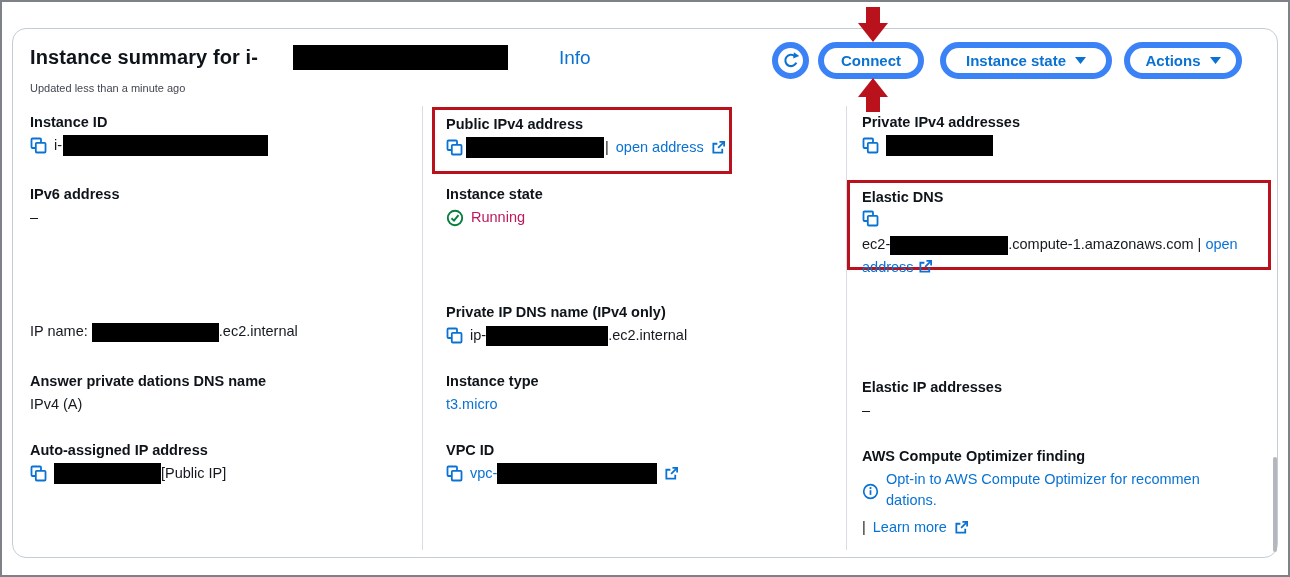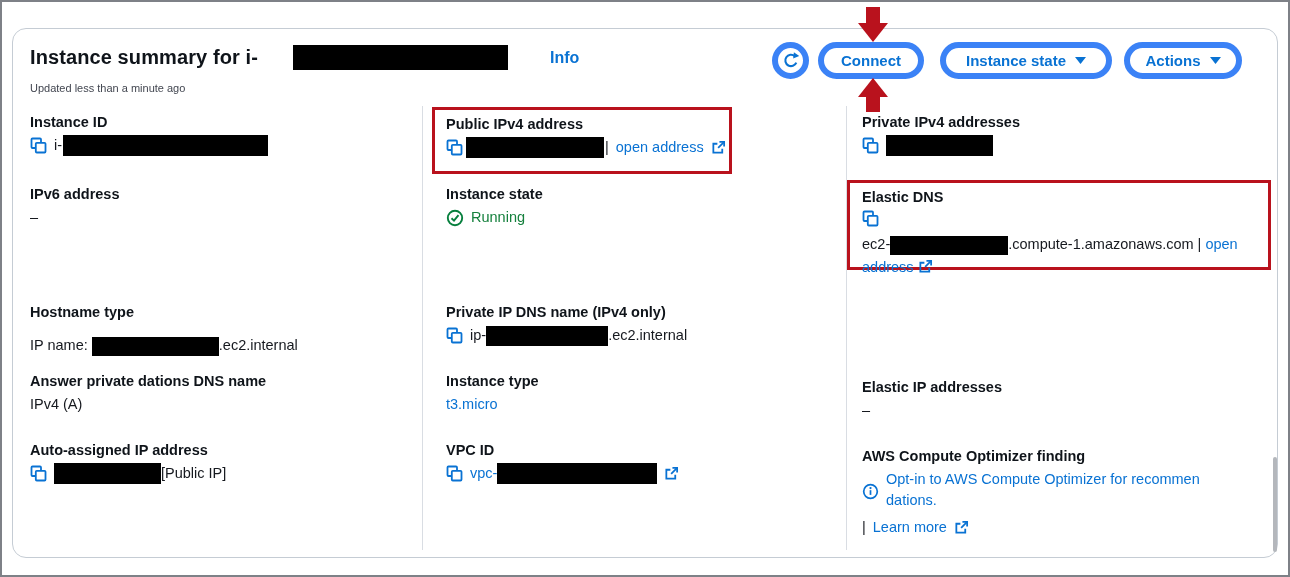--- a/index.html
+++ b/index.html
@@ -1,31 +1,31 @@
 <!DOCTYPE html>
 <html><head>
 <meta charset="utf-8">
 <style>
   html,body{margin:0;padding:0;background:#e9e9e9;font-family:"Liberation Sans","DejaVu Sans",sans-serif;}
   .frame{position:relative;width:1290px;height:577px;background:#fff;border:2px solid #7e8187;box-sizing:border-box;overflow:hidden;margin:0 auto;}
   .panel{position:absolute;left:10px;top:26px;width:1266px;height:530px;background:#fff;border:1.5px solid #c5ccd4;border-radius:14px;box-sizing:border-box;}
   .abs{position:absolute;gap:32px;}
   .title-row{display:flex;align-items:center;}
   .page-title{font-size:20px;font-weight:700;color:#0f141a;letter-spacing:.1px;}
-  .info-link{font-size:16px;font-weight:700;color:#0972d3;margin-left:10px;cursor:pointer;}
+  .info-link{font-size:19px;font-weight:400;color:#0972d3;margin-left:19px;cursor:pointer;}
   .updated{font-size:11px;color:#424650;}
   .btn{position:absolute;height:37px;border:6px solid #3b82f6;border-radius:20px;background:#fff;color:#0972d3;font-weight:700;font-size:15px;display:flex;align-items:center;justify-content:center;gap:9px;box-sizing:border-box;cursor:pointer;}
   .btn-round{width:37px;border-radius:50%;padding:0;}
   .divider{position:absolute;width:1px;background:#d9dde3;}
   .flabel{font-weight:700;font-size:14.5px;color:#0f141a;line-height:20px;white-space:nowrap;}
   .fvalue{display:flex;align-items:center;gap:7px;font-size:14.5px;color:#16191f;line-height:21px;margin-top:3px;}
-  .fvalue-inline{font-size:14.5px;color:#16191f;line-height:21px;margin-top:13px;}
+  .fvalue-inline{font-size:14.5px;color:#16191f;line-height:21px;margin-top:19px;}
   .redact{display:inline-block;background:#000;vertical-align:middle;}
   .link{color:#0972d3;cursor:pointer;text-decoration:none;}
-  .green{color:#15803d;}
+  .green{color:#be185d;}
   .icon-btn{display:inline-flex;align-items:center;cursor:pointer;flex:none;}
   .redbox{position:absolute;border:3px solid #b9121d;box-sizing:border-box;pointer-events:none;}
   .sep{color:#16191f;}
   .scroll-thumb{position:absolute;left:1271px;top:455px;width:4px;height:95px;background:#b4b7bc;border-radius:2px;cursor:pointer;}
   svg{display:block;}
 </style>
 </head>
 <body>
 
 <div class="frame">
@@ -101,21 +101,20 @@
   </div>
 
   <div class="abs" style="left:28px;top:182px;">
     <div class="flabel">IPv6 address</div>
     <div class="fvalue">
         <span>–</span>
       </div>
   </div>
 
   <div class="abs" style="left:28px;top:300px;">
-    <div class="flabel">Hostname type</div>
     <div class="fvalue-inline">
       <span>IP name: </span><span class="redact" style="width:127px;height:19px;"></span><span>.ec2.internal</span>
     </div>
   </div>
 
   <div class="abs" style="left:28px;top:369px;">
     <div class="flabel">Answer private dations DNS name</div>
     <div class="fvalue">
         <span>IPv4 (A)</span>
       </div>

